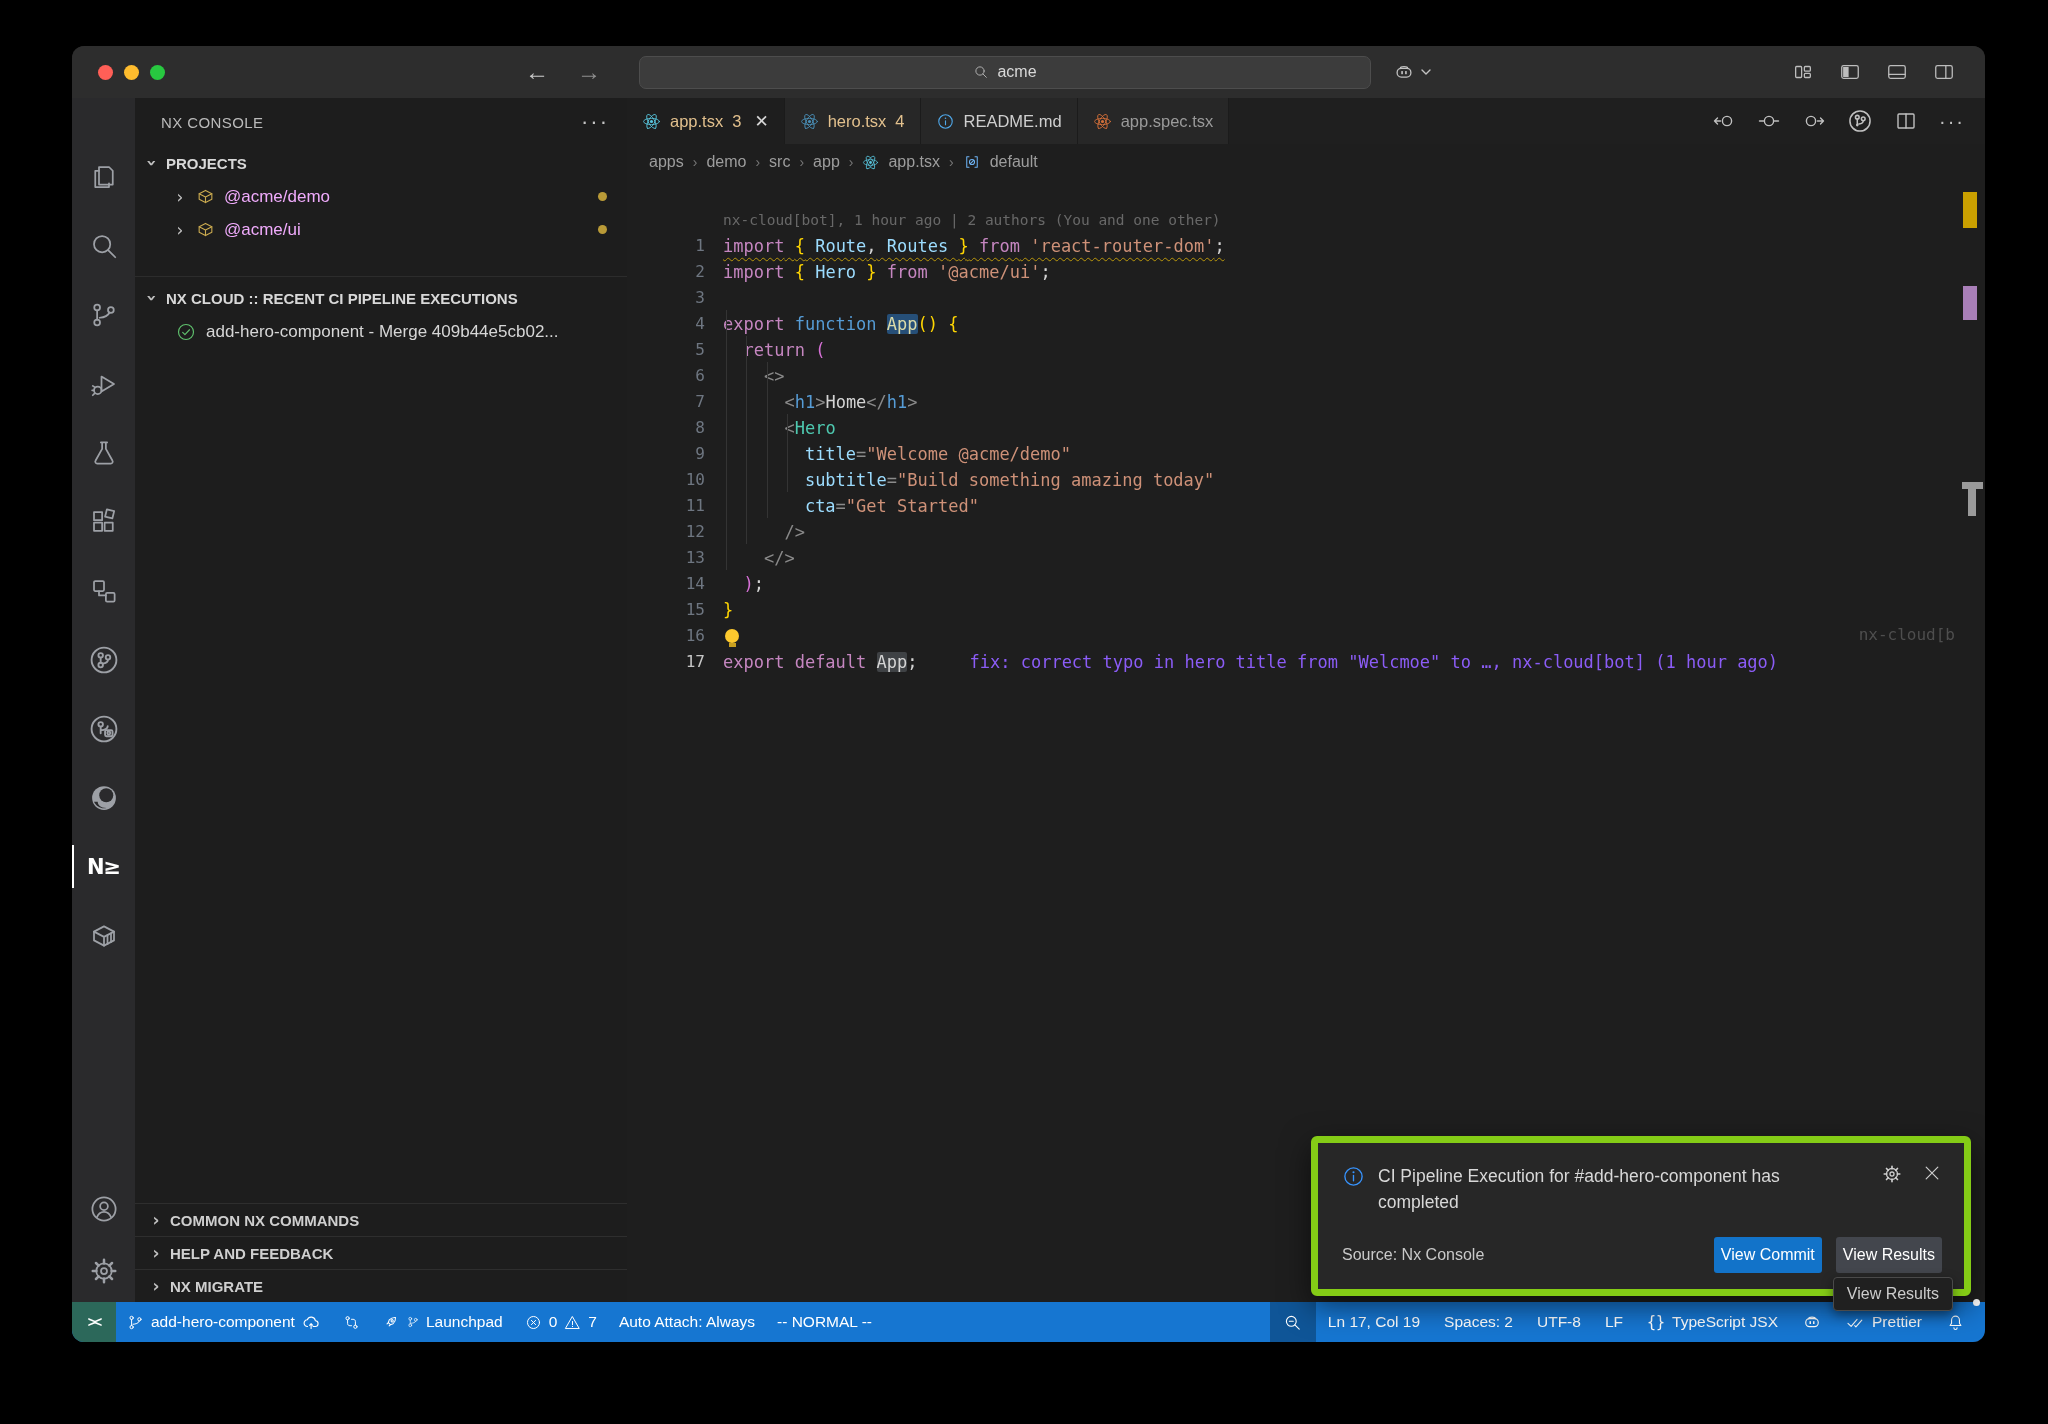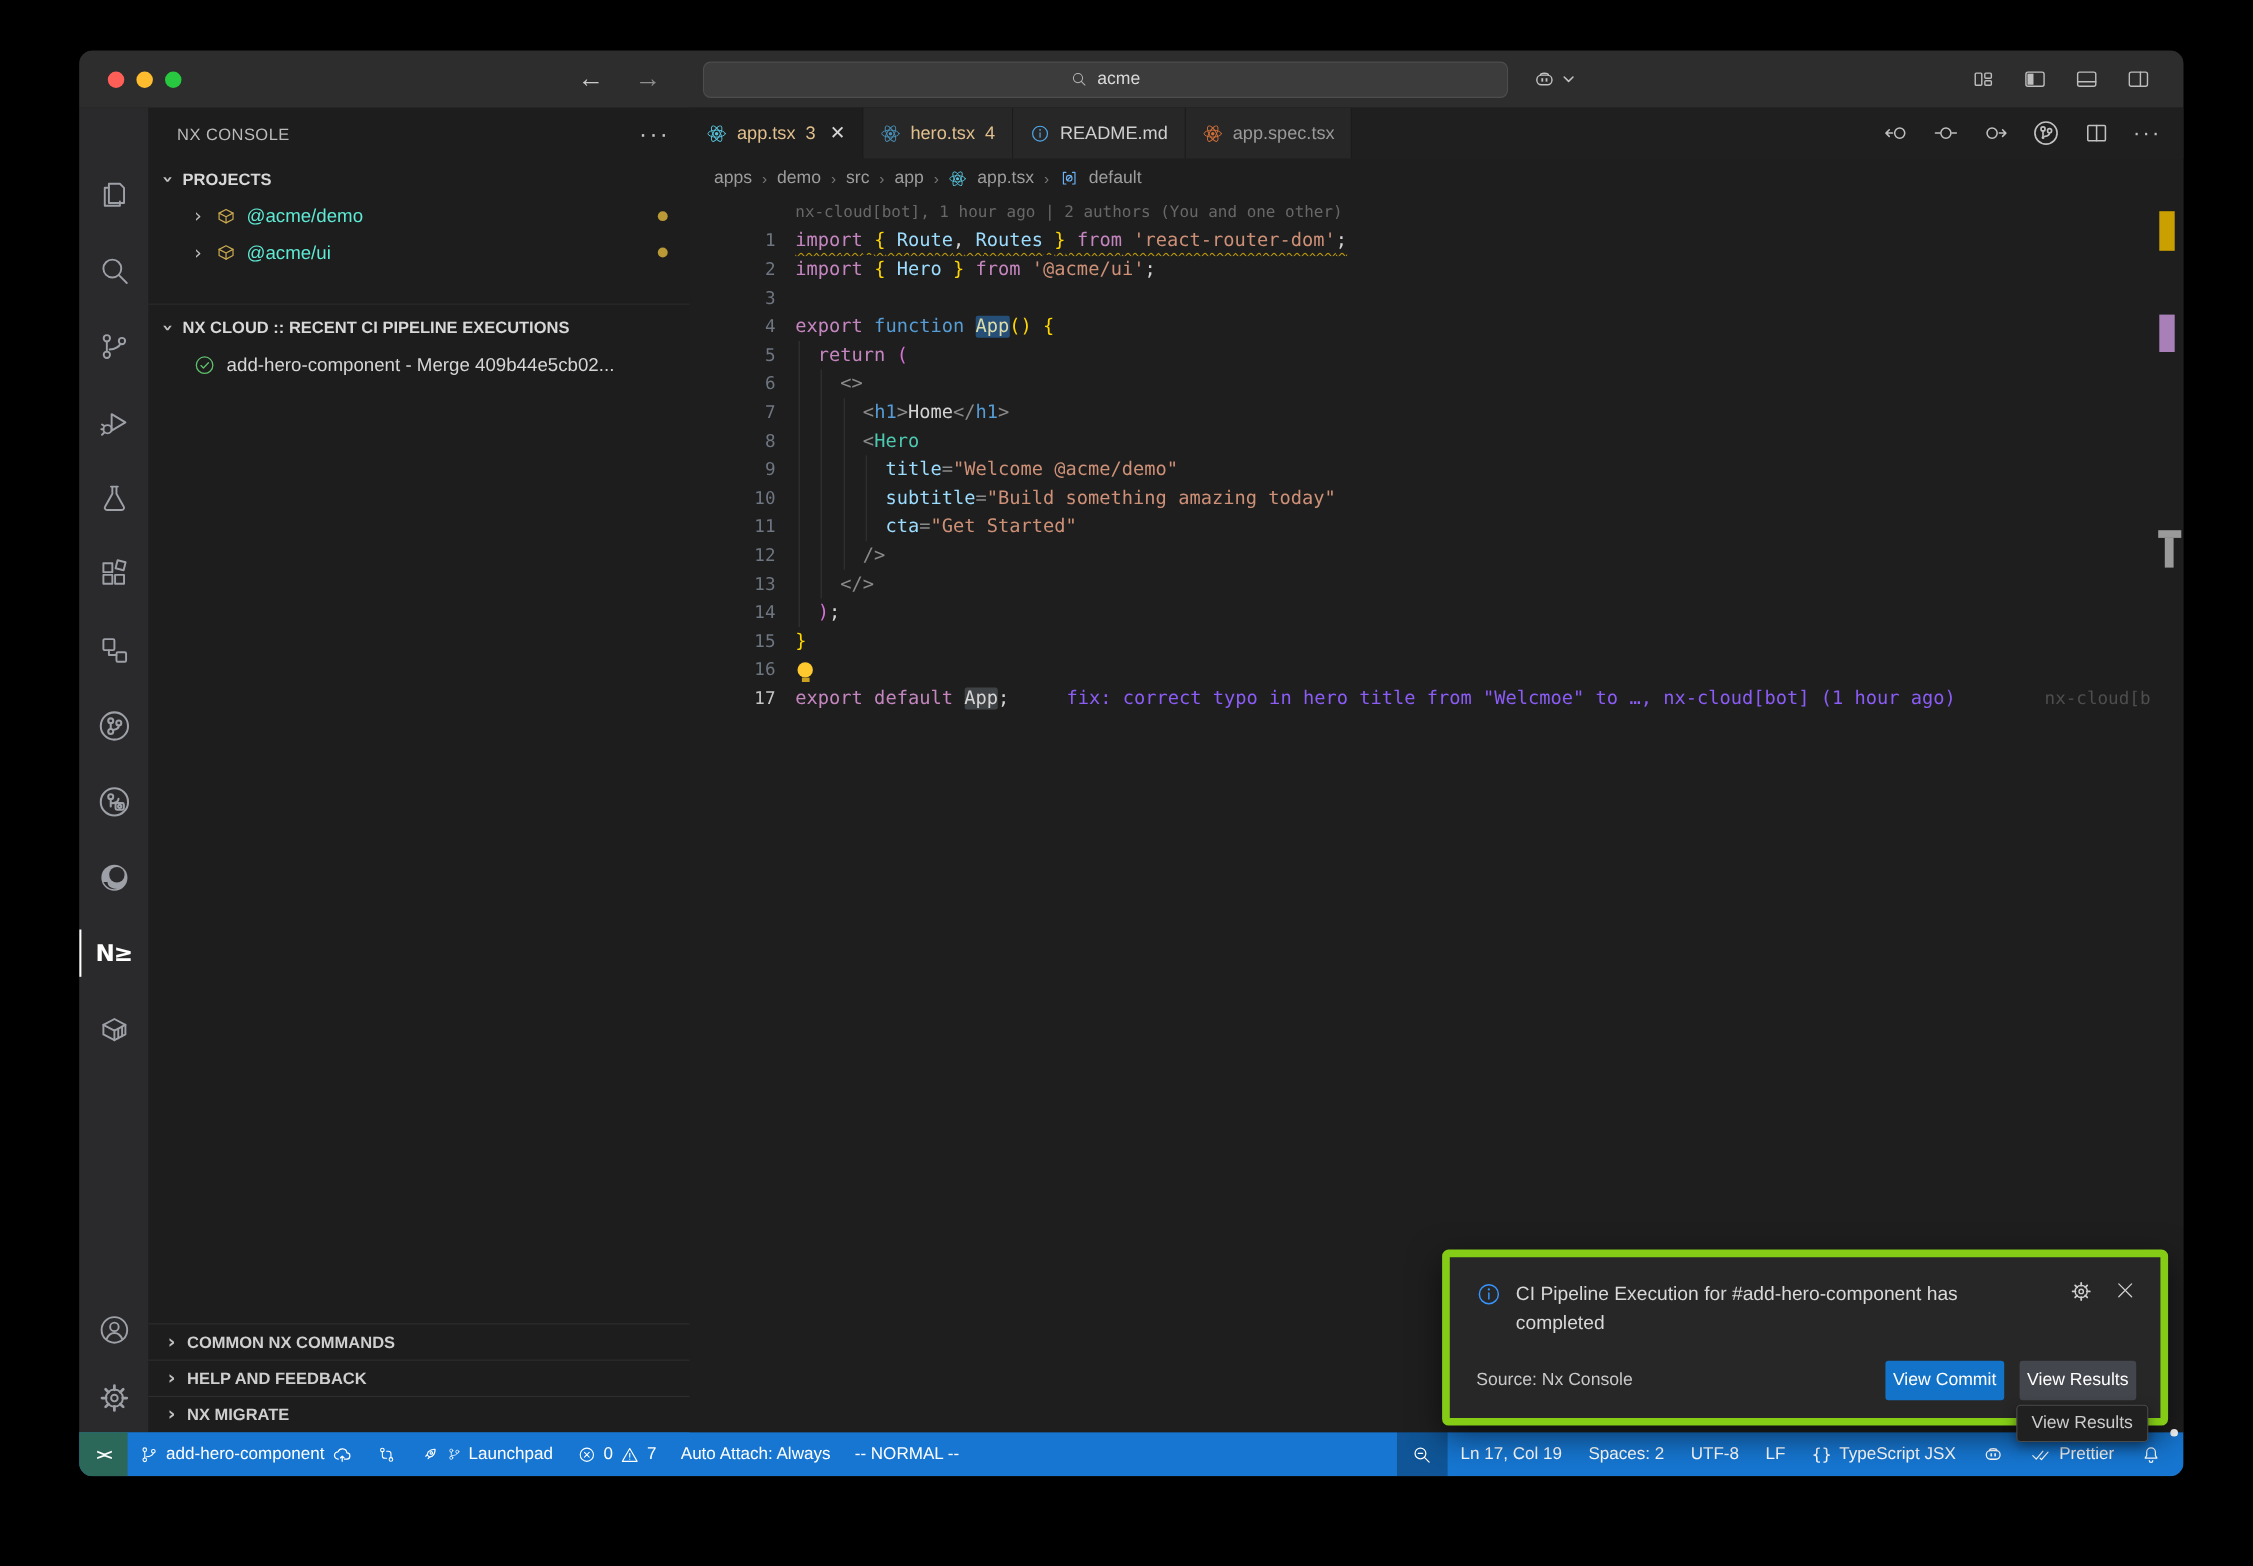--- a/index.html
+++ b/index.html
@@ -40,21 +40,21 @@
 
   .sidebar { width:492px; background:#1d1d1d; display:flex; flex-direction:column; color:#cccccc; min-height:0; }
   .sb-header { flex:0 0 48px; display:flex; align-items:center; padding:0 18px 0 26px; font-size:15px; color:#bbbbbb; letter-spacing:.4px; }
   .sb-more { margin-left:auto; font-size:22px; letter-spacing:2px; color:#c5c5c5; }
   .section-header { height:34px; display:flex; align-items:center; gap:7px; padding-left:10px;
     font-weight:700; font-size:15px; color:#d8d8d8; }
   .chev { display:inline-block; font-size:17px; color:#c0c0c0; width:14px; text-align:center;
     font-family:"DejaVu Sans",sans-serif; }
   .chev.open { transform:rotate(90deg); }
   .proj-item { height:33px; display:flex; align-items:center; gap:9px; padding-left:38px; font-size:17px; }
-  .proj-item .label { color:#5eead4; }
+  .proj-item .label { color:#f0abfc; }
   .proj-item .boxic { color:#c9a94f; }
   .mod-dot { width:9px; height:9px; border-radius:50%; background:#b99a37; margin-left:auto; margin-right:20px; }
   .cloud-section { margin-top:30px; border-top:1px solid #2c2c2c; padding-top:4px; }
   .cloud-item { height:34px; display:flex; align-items:center; gap:10px; padding-left:41px; font-size:17px;
     color:#d6d6d6; white-space:nowrap; overflow:hidden; }
   .check-ic { color:#5fc06d; flex:0 0 auto; }
   .sb-fill { flex:1; }
   .sb-bottom-row { flex:0 0 33px; border-top:1px solid #2e2e2e; display:flex; align-items:center; gap:7px;
     padding-left:14px; font-weight:700; font-size:15px; color:#cfcfcf; }
 
@@ -74,21 +74,21 @@
   .more-dots { font-size:20px; letter-spacing:2px; }
 
   .breadcrumbs { flex:0 0 36px; display:flex; align-items:center; gap:9px; padding-left:22px;
     font-size:16px; color:#9d9d9d; }
   .bc-sep { color:#777; font-size:14px; }
   .bc-symbol { color:#6db2f2; }
 
   .codearea { flex:1; position:relative; overflow:hidden;
     font-family:"DejaVu Sans Mono","Liberation Mono",monospace; font-size:17px; line-height:26px; color:#d4d4d4; }
   .blame-header { height:26px; display:flex; align-items:center; padding-left:96px;
-    color:#686868; font-size:14.5px; }
+    color:#686868; font-size:14.5px;margin-top:27px; }
   .code-line { height:26px; display:flex; align-items:center; position:relative; }
   .gutter { flex:0 0 78px; text-align:right; color:#6e7681; font-size:16px; }
   .code-line.active .gutter { color:#c6c6c6; }
   .line-content { padding-left:18px; white-space:pre; }
   .squiggle { text-decoration:underline wavy #b8960c 1px; text-underline-offset:5px; }
   .inline-blame { color:#8b5cf6; margin-left:52px; }
   .edge-blame { position:absolute; right:30px; top:442px; height:26px; display:flex; align-items:center;
     color:#4e4e4e; font-size:16px; }
   .bulb { width:14px; height:14px; border-radius:50%; background:#fdc92e; display:inline-block;
     margin-left:20px; position:relative; }

